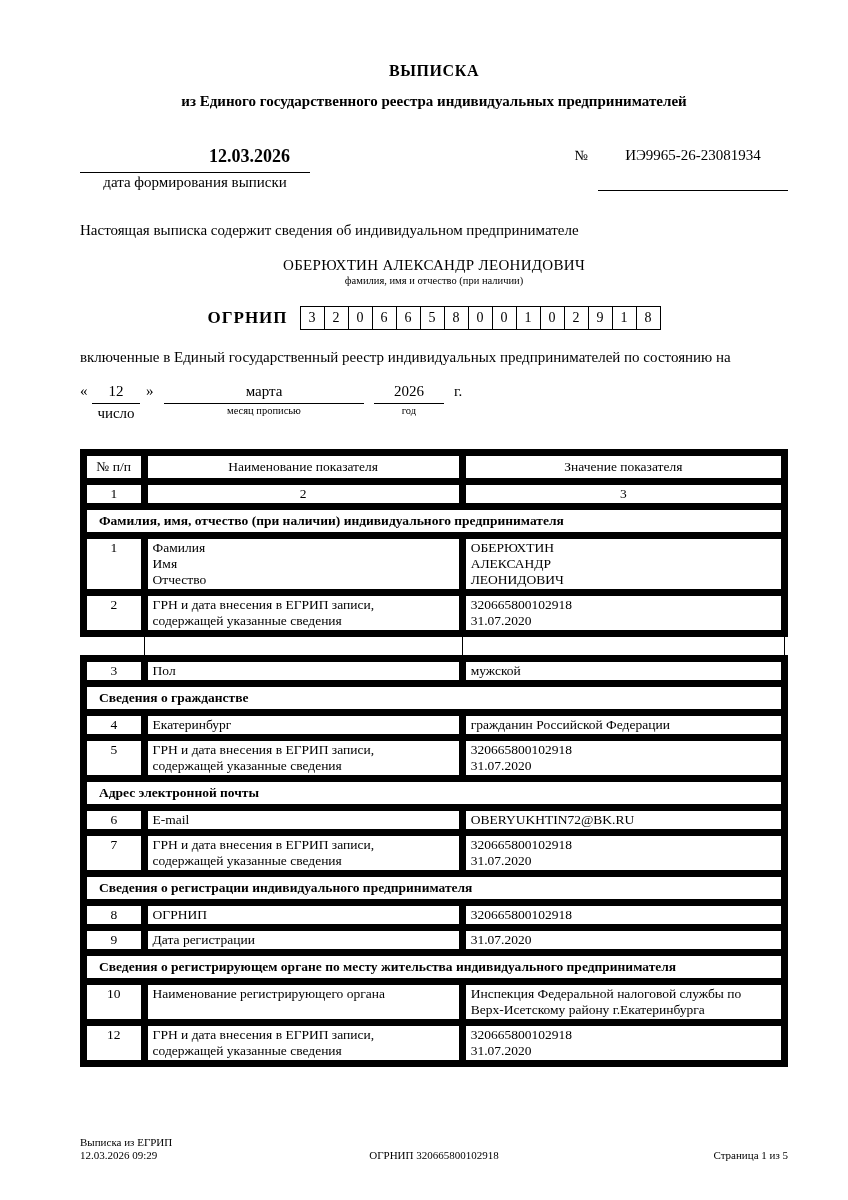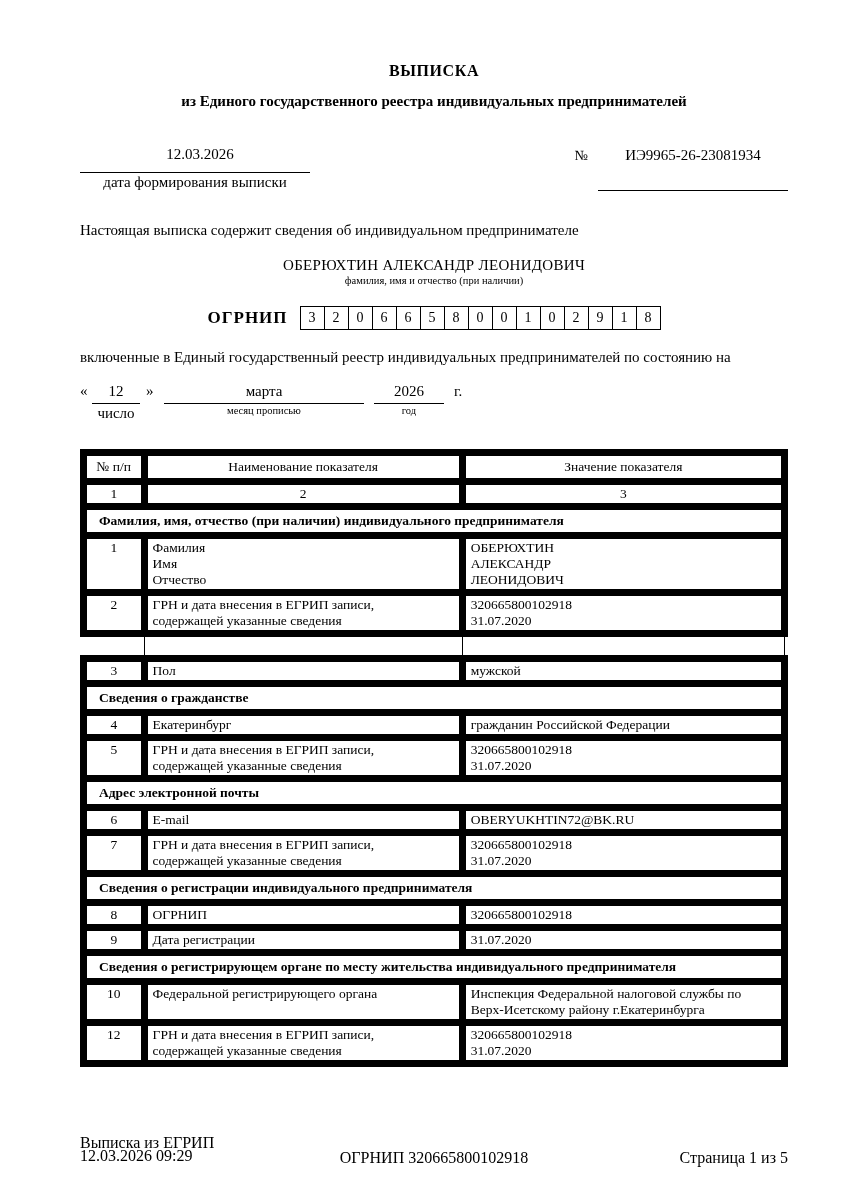--- a/index.html
+++ b/index.html
@@ -45,22 +45,23 @@
   .meta-row {
     margin-top: 36px;
     position: relative;
     height: 54px;
   }
   .meta-date {
     position: absolute;
     left: 30px;
     top: 0;
     width: 180px;
-    text-align: center;
-    font-size: 15px;
+    text-align: right;
+    font-size: 18px;
+    font-weight: bold;
   }
   .meta-date-line {
     position: absolute;
     left: 0;
     top: 26px;
     width: 230px;
     border-bottom: 1px solid #000;
   }
   .meta-date-cap {
     position: absolute;
@@ -206,21 +207,21 @@
   tr.spacer td.noborder {
     border: none;
   }
 
   
   .footer {
     position: absolute;
     left: 80px;
     right: 60px;
     bottom: 38px;
-    font-size: 16px;
+    font-size: 11px;
     height: 26px;
   }
   .footer .f-left {
     position: absolute;
     left: 0; top: 0;
     line-height: 13px;
   }
   .footer .f-center {
     position: absolute;
     left: 0; right: 0;
@@ -368,21 +369,21 @@
           <tr>
             <td class="c-num">9</td>
             <td class="c-name">Дата регистрации</td>
             <td class="c-val">31.07.2020</td>
           </tr>
           <tr class="section">
             <td colspan="3">Сведения о регистрирующем органе по месту жительства индивидуального предпринимателя</td>
           </tr>
           <tr>
             <td class="c-num">10</td>
-            <td class="c-name">Федеральной регистрирующего органа</td>
+            <td class="c-name">Наименование регистрирующего органа</td>
             <td class="c-val">Инспекция Федеральной налоговой службы по Верх-Исетскому району г.Екатеринбурга</td>
           </tr>
           <tr>
             <td class="c-num">12</td>
             <td class="c-name">ГРН и дата внесения в ЕГРИП записи,<br>содержащей указанные сведения</td>
             <td class="c-val">320665800102918<br>31.07.2020</td>
           </tr>
         </tbody>
     </table>
 

